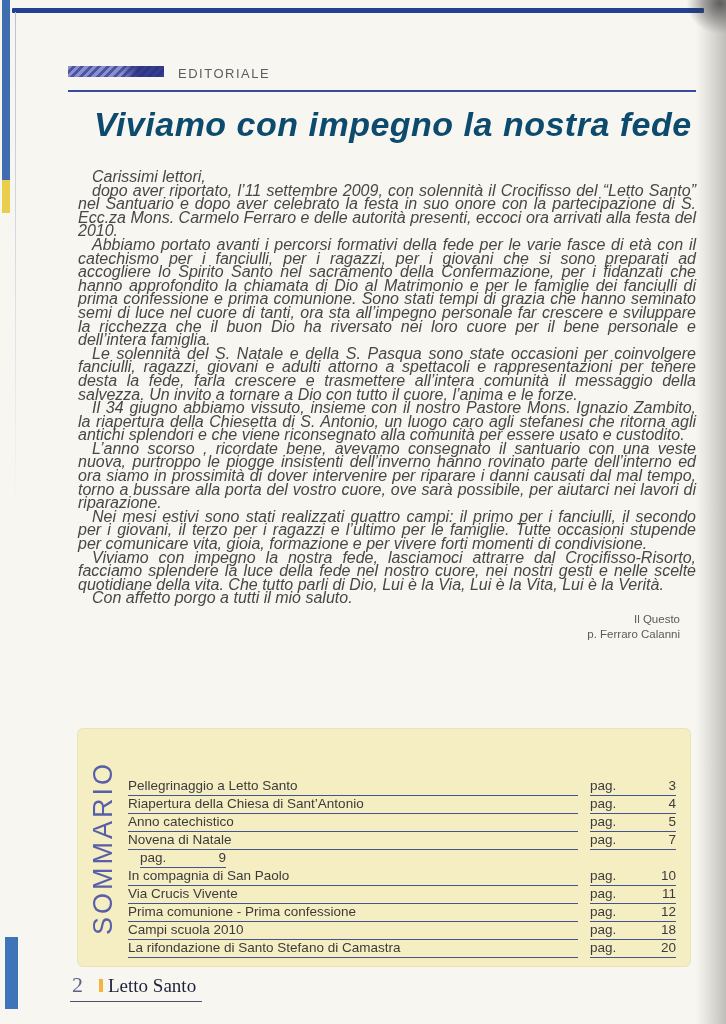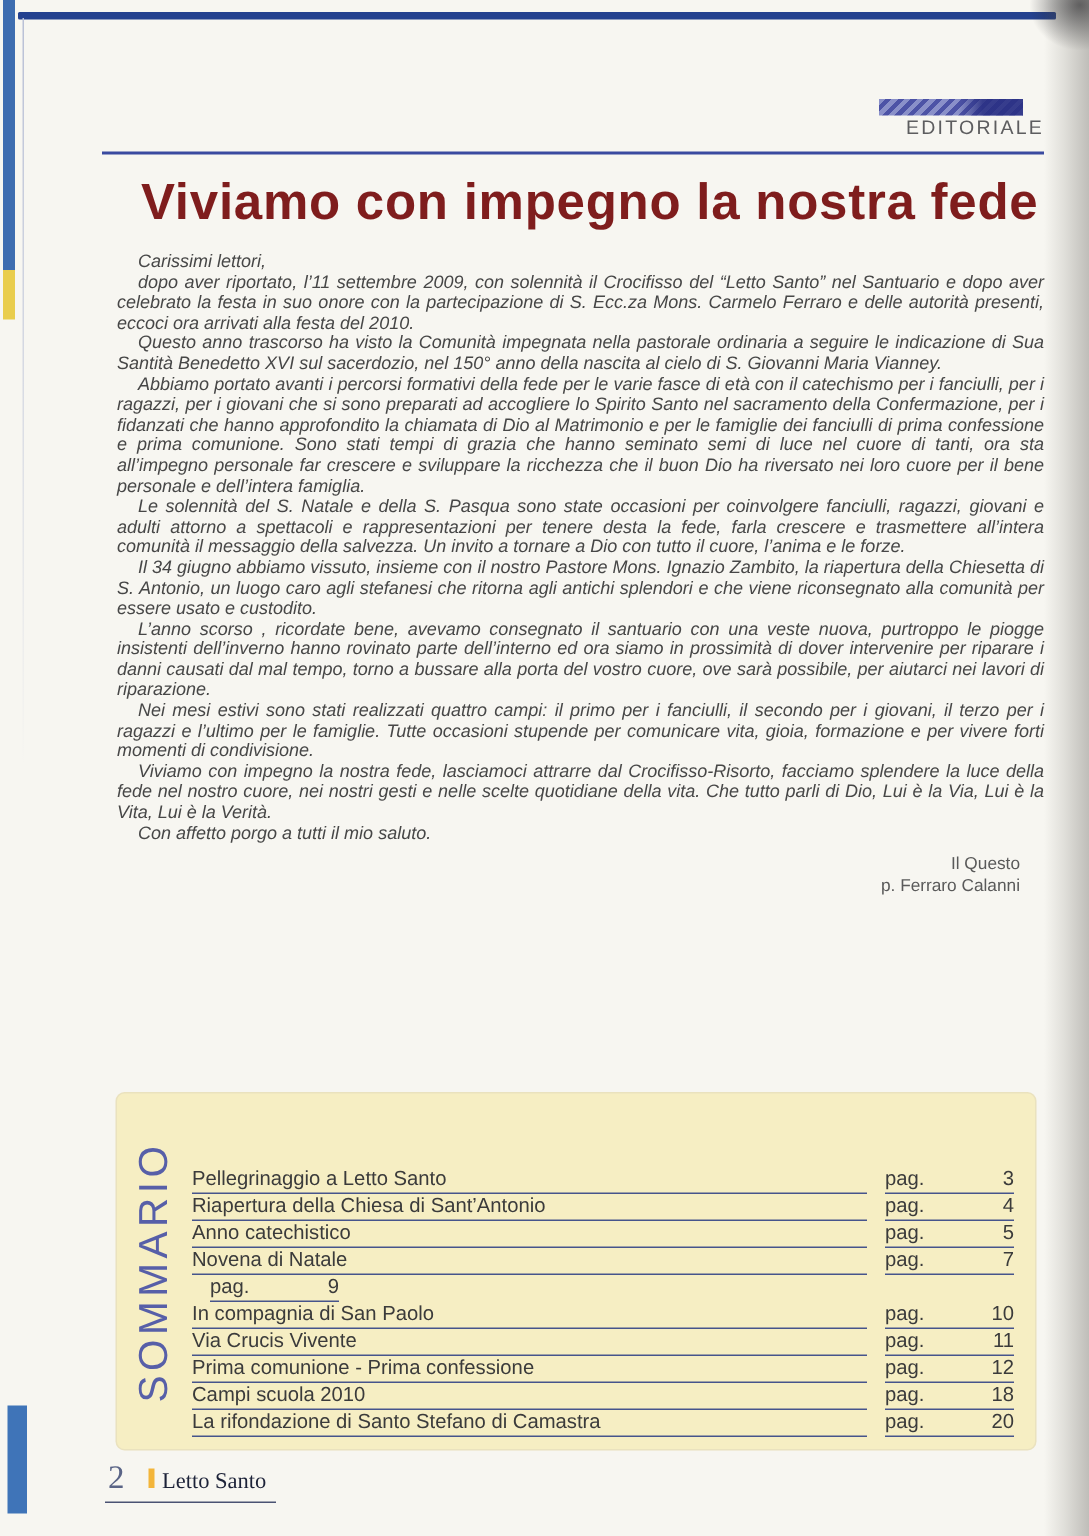--- a/index.html
+++ b/index.html
@@ -19,39 +19,39 @@
     background:linear-gradient(90deg, rgba(120,118,112,0) 0%, rgba(120,118,112,.18) 45%, rgba(100,98,94,.38) 100%);}
   .binding-blue{position:absolute;left:2px;top:0;width:8px;height:180px;background:#3e6db0;}
   .binding-yellow{position:absolute;left:2px;top:180px;width:8px;height:33px;background:#e9cd4d;}
   .left-edge-line{position:absolute;left:15px;top:12px;width:1px;height:500px;
     background:linear-gradient(180deg,#b9c0d6,rgba(185,192,214,0));}
   .bottom-left-bar{position:absolute;left:5px;top:937px;width:13px;height:72px;background:#3f74b8;}
 
   
   .content{position:absolute;left:78px;top:66px;width:618px;}
 
-  .kicker-row{display:flex;align-items:flex-end;margin-left:-10px;flex-direction:column;}
+  .kicker-row{display:flex;align-items:flex-start;margin-left:-10px;}
   .kicker-bar{
     width:96px;height:11px;margin-right:14px;
     background:
       linear-gradient(90deg, rgba(40,46,130,0) 55%, rgba(40,46,130,.85) 72%),
       repeating-linear-gradient(135deg,#8a90c9 0 3px,#4d53a6 3px 6px);
   }
   .kicker-label{font-size:13px;letter-spacing:1.5px;color:#5d5d5f;}
   .kicker-rule{margin-left:-10px;margin-top:9px;height:2px;background:#3a4aa0;width:628px;}
 
   .page-title{
     margin:13px 0 4px 16px;
-    font-size:34px;color:#7f1d1d;
+    font-size:34px;font-style:italic;color:#0c4a6e;
     letter-spacing:.5px;white-space:nowrap;
   }
 
   .article{
-    margin-top:13px;
-    font-size:12px;line-height:13.6px;font-style:italic;color:#474747;
+    margin-top:26px;
+    font-size:16px;line-height:13.6px;font-style:italic;color:#474747;
     text-align:justify;
   }
   .article p{margin:0;text-indent:14px;}
 
   .signature{margin-top:7px;margin-right:16px;text-align:right;
     font-size:11.5px;line-height:15px;font-style:normal;color:#5a5a5a;}
 
   
   .sommario{
     position:absolute;left:78px;top:729px;width:612px;height:237px;
@@ -71,21 +71,21 @@
     border-bottom:1.4px solid #46548c;padding-bottom:2px;}
 
   
   .footer{
     position:absolute;left:70px;top:972px;
     display:inline-flex;align-items:baseline;
     border-bottom:1.4px solid #4a5273;padding:0 6px 3px 2px;
   }
   .footer-num{font-size:22px;color:#5a6486;font-family:"Liberation Serif",serif;}
   .footer-tick{width:4px;height:13px;background:#f3b53a;margin:0 5px 0 16px;align-self:center;}
-  .footer-title{font-size:15px;color:#1c2238;font-family:"Liberation Serif",serif;}
+  .footer-title{font-size:19px;color:#1c2238;font-family:"Liberation Serif",serif;}
 </style>
 </head>
 <body>
 
 <div class="scan">
 
   <div class="top-border"></div>
   <div class="corner-shade"></div>
   <div class="right-shadow"></div>
   <div class="binding-blue"></div>
@@ -99,21 +99,20 @@
       <div class="kicker-bar"></div>
       <span class="kicker-label">EDITORIALE</span>
     </div>
     <div class="kicker-rule"></div>
 
     <h1 class="page-title">Viviamo con impegno la nostra fede</h1>
 
     <div class="article" id="article-body">
         <p>Carissimi lettori,</p>
         <p>dopo aver riportato, l’11 settembre 2009, con solennità il Crocifisso del “Letto Santo” nel Santuario e dopo aver celebrato la festa in suo onore con la partecipazione di S. Ecc.za Mons. Carmelo Ferraro e delle autorità presenti, eccoci ora arrivati alla festa del 2010.</p>
-        <p>Questo anno trascorso ha visto la Comunità impegnata nella pastorale ordinaria a seguire le indicazione  di Sua Santità Benedetto XVI sul sacerdozio,  nel 150° anno della nascita al cielo di S. Giovanni Maria Vianney.</p>
         <p>Abbiamo portato avanti i percorsi formativi della fede per le varie fasce di età con il catechismo per i fanciulli, per i ragazzi, per i giovani che si sono preparati ad accogliere lo Spirito Santo nel sacramento della Confermazione, per i fidanzati che hanno approfondito la chiamata di Dio al Matrimonio e per le famiglie dei fanciulli di prima confessione e prima comunione. Sono stati tempi di grazia che hanno seminato semi di luce nel cuore di tanti, ora sta all’impegno personale far crescere e sviluppare la ricchezza che il buon Dio ha riversato nei loro cuore per il bene personale e dell’intera famiglia.</p>
         <p>Le solennità del S. Natale e della S. Pasqua sono state occasioni per coinvolgere fanciulli, ragazzi, giovani e adulti attorno a spettacoli e rappresentazioni per tenere desta la fede, farla crescere  e trasmettere all’intera comunità il messaggio della salvezza. Un invito a tornare a Dio con tutto il cuore, l’anima e le forze.</p>
         <p>Il 34 giugno abbiamo vissuto, insieme con il nostro Pastore Mons. Ignazio Zambito,  la riapertura della Chiesetta di S. Antonio, un luogo caro agli stefanesi che ritorna agli antichi splendori e che viene riconsegnato alla comunità per essere usato e custodito.</p>
         <p>L’anno scorso , ricordate bene, avevamo consegnato il santuario con una veste nuova, purtroppo le piogge insistenti dell’inverno hanno rovinato parte dell’interno ed ora siamo in prossimità di dover intervenire per riparare i danni causati dal mal tempo, torno a bussare alla porta del vostro cuore, ove sarà possibile, per aiutarci nei lavori di riparazione.</p>
         <p>Nei mesi estivi sono stati realizzati quattro campi: il primo per i fanciulli, il secondo per i giovani, il terzo per i ragazzi e l’ultimo per le famiglie. Tutte occasioni stupende per comunicare vita,  gioia, formazione e per vivere forti momenti di  condivisione.</p>
         <p>Viviamo con impegno la nostra fede, lasciamoci attrarre dal Crocifisso-Risorto, facciamo splendere la luce della fede nel nostro cuore, nei nostri gesti e nelle scelte quotidiane della vita. Che tutto parli di Dio, Lui è la Via, Lui è la Vita, Lui è la Verità.</p>
         <p>Con affetto porgo a tutti il mio saluto.</p>
       </div>
 
     <div class="signature">

